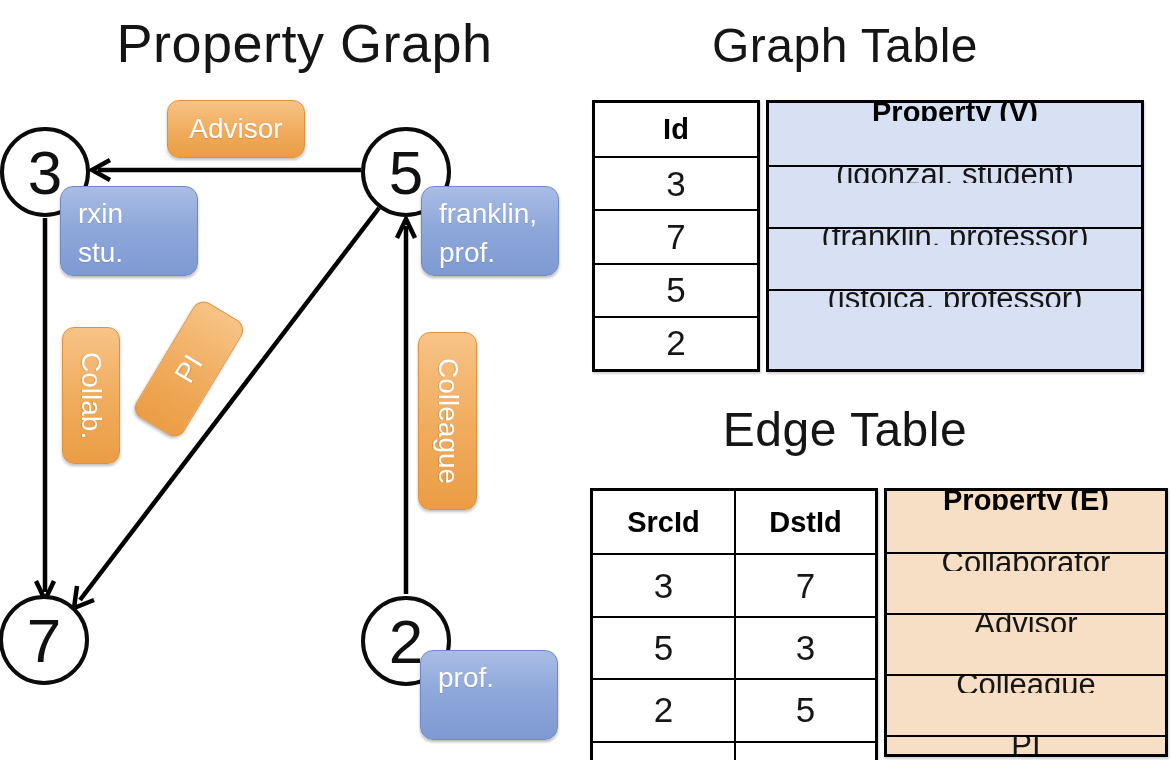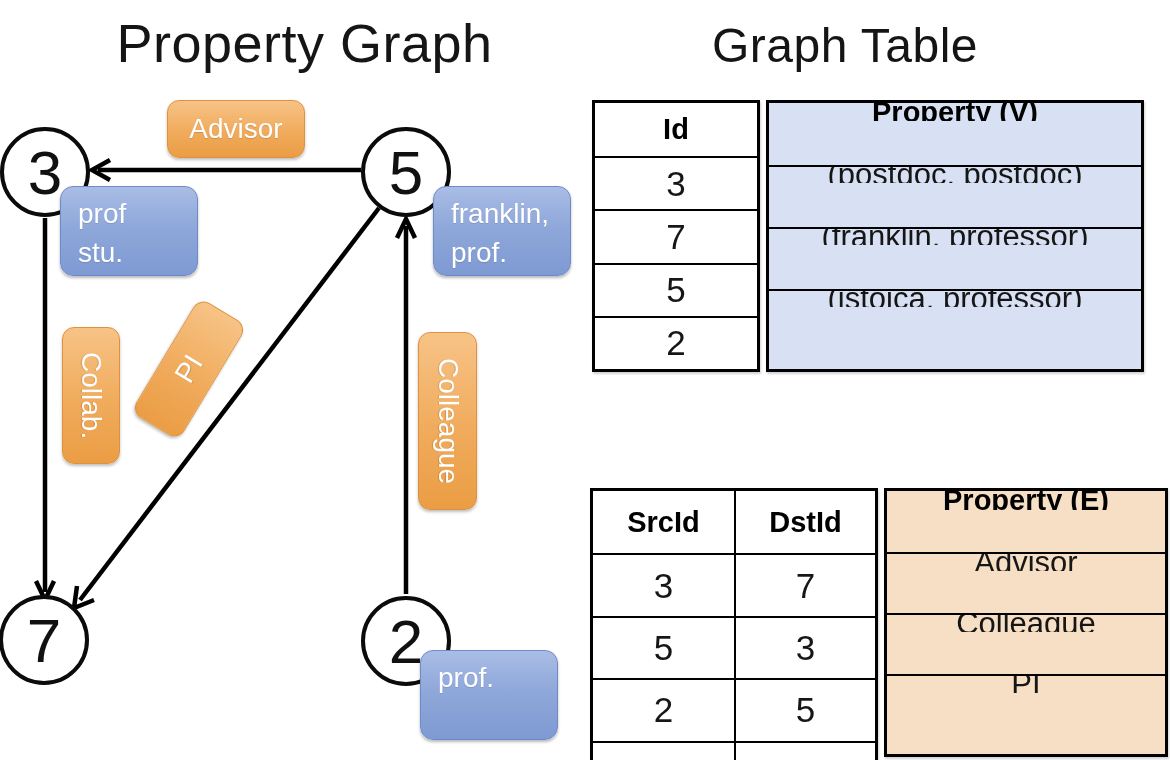--- a/index.html
+++ b/index.html
@@ -105,20 +105,21 @@
   #et-ids  { left: 590px; top: 488px; width: 288px; height: 318px; grid-template-columns: 1fr 1fr; grid-template-rows: repeat(5, 1fr); background: #ffffff; }
   #et-prop { left: 884px; top: 488px; width: 284px; height: 269px; grid-template-rows: repeat(5, 1fr); background: #f6dfc5; gap: 42px; }
 </style>
 </head>
 <body>
 
 <div class="canvas">
 
   <div id="graph-title" class="big-title">Property Graph</div>
   <div id="vertex-title" class="big-title">Graph Table</div>
+  <div id="edge-title" class="big-title">Edge Table</div>
 
   <svg class="graph-svg" viewBox="0 0 585 760">
 
     <line x1="361" y1="170" x2="98" y2="170" stroke="#000" stroke-width="4.5"></line>
     <polyline points="110,160 92,170 110,180" fill="none" stroke="#000" stroke-width="4.5"></polyline>
 
     <line x1="45" y1="218" x2="45" y2="592" stroke="#000" stroke-width="4.5"></line>
     <polyline points="36,581 45,600 54,581" fill="none" stroke="#000" stroke-width="4.5"></polyline>
 
     <line x1="379" y1="208" x2="80" y2="600" stroke="#000" stroke-width="4.5"></line>
@@ -148,59 +149,60 @@
     <span class="vtext">Collab.</span>
   </div>
   <div class="elabel" id="edge-label-pi" style="left:161px;top:302px;width:54px;height:132px;">
     <span class="rtext">PI</span>
   </div>
   <div class="elabel" style="left:418px;top:332px;width:57px;height:176px;">
     <span class="vtext">Colleague</span>
   </div>
 
   <div class="vprop" style="left:60px;top:186px;">
-    <div>prof</div>
+    <div>rxin</div>
     <div>stu.</div>
   </div>
-  <div class="vprop" style="left:421px;top:186px;margin-left:12px;">
+  <div class="vprop" style="left:421px;top:186px;">
     <div>franklin,</div>
     <div>prof.</div>
   </div>
   <div class="vprop" style="left:420px;top:650px;">
     <div>prof.</div>
   </div>
 
   <div id="vt-id" class="subtable">
     <div class="cell head first-row">Id</div>
     <div class="cell num">3</div>
     <div class="cell num">7</div>
     <div class="cell num">5</div>
     <div class="cell num">2</div>
   </div>
 
   <div id="vt-prop" class="subtable">
     <div class="cell head first-row">Property (V)</div>
-    <div class="cell">(postdoc, postdoc)</div>
+    <div class="cell">(jgonzal, student)</div>
     <div class="cell">(franklin, professor)</div>
     <div class="cell">(istoica, professor)</div>
   </div>
 
   <div id="et-ids" class="subtable">
     <div class="cell head first-row">SrcId</div>
     <div class="cell head first-row colsep">DstId</div>
     <div class="cell num">3</div>
     <div class="cell num colsep">7</div>
     <div class="cell num">5</div>
     <div class="cell num colsep">3</div>
     <div class="cell num">2</div>
     <div class="cell num colsep">5</div>
     <div class="cell num">5</div>
     <div class="cell num colsep">7</div>
   </div>
 
   <div id="et-prop" class="subtable">
     <div class="cell head first-row">Property (E)</div>
+    <div class="cell">Collaborator</div>
     <div class="cell">Advisor</div>
     <div class="cell">Colleague</div>
     <div class="cell">PI</div>
   </div>
 
 </div>
 
 </body></html>

